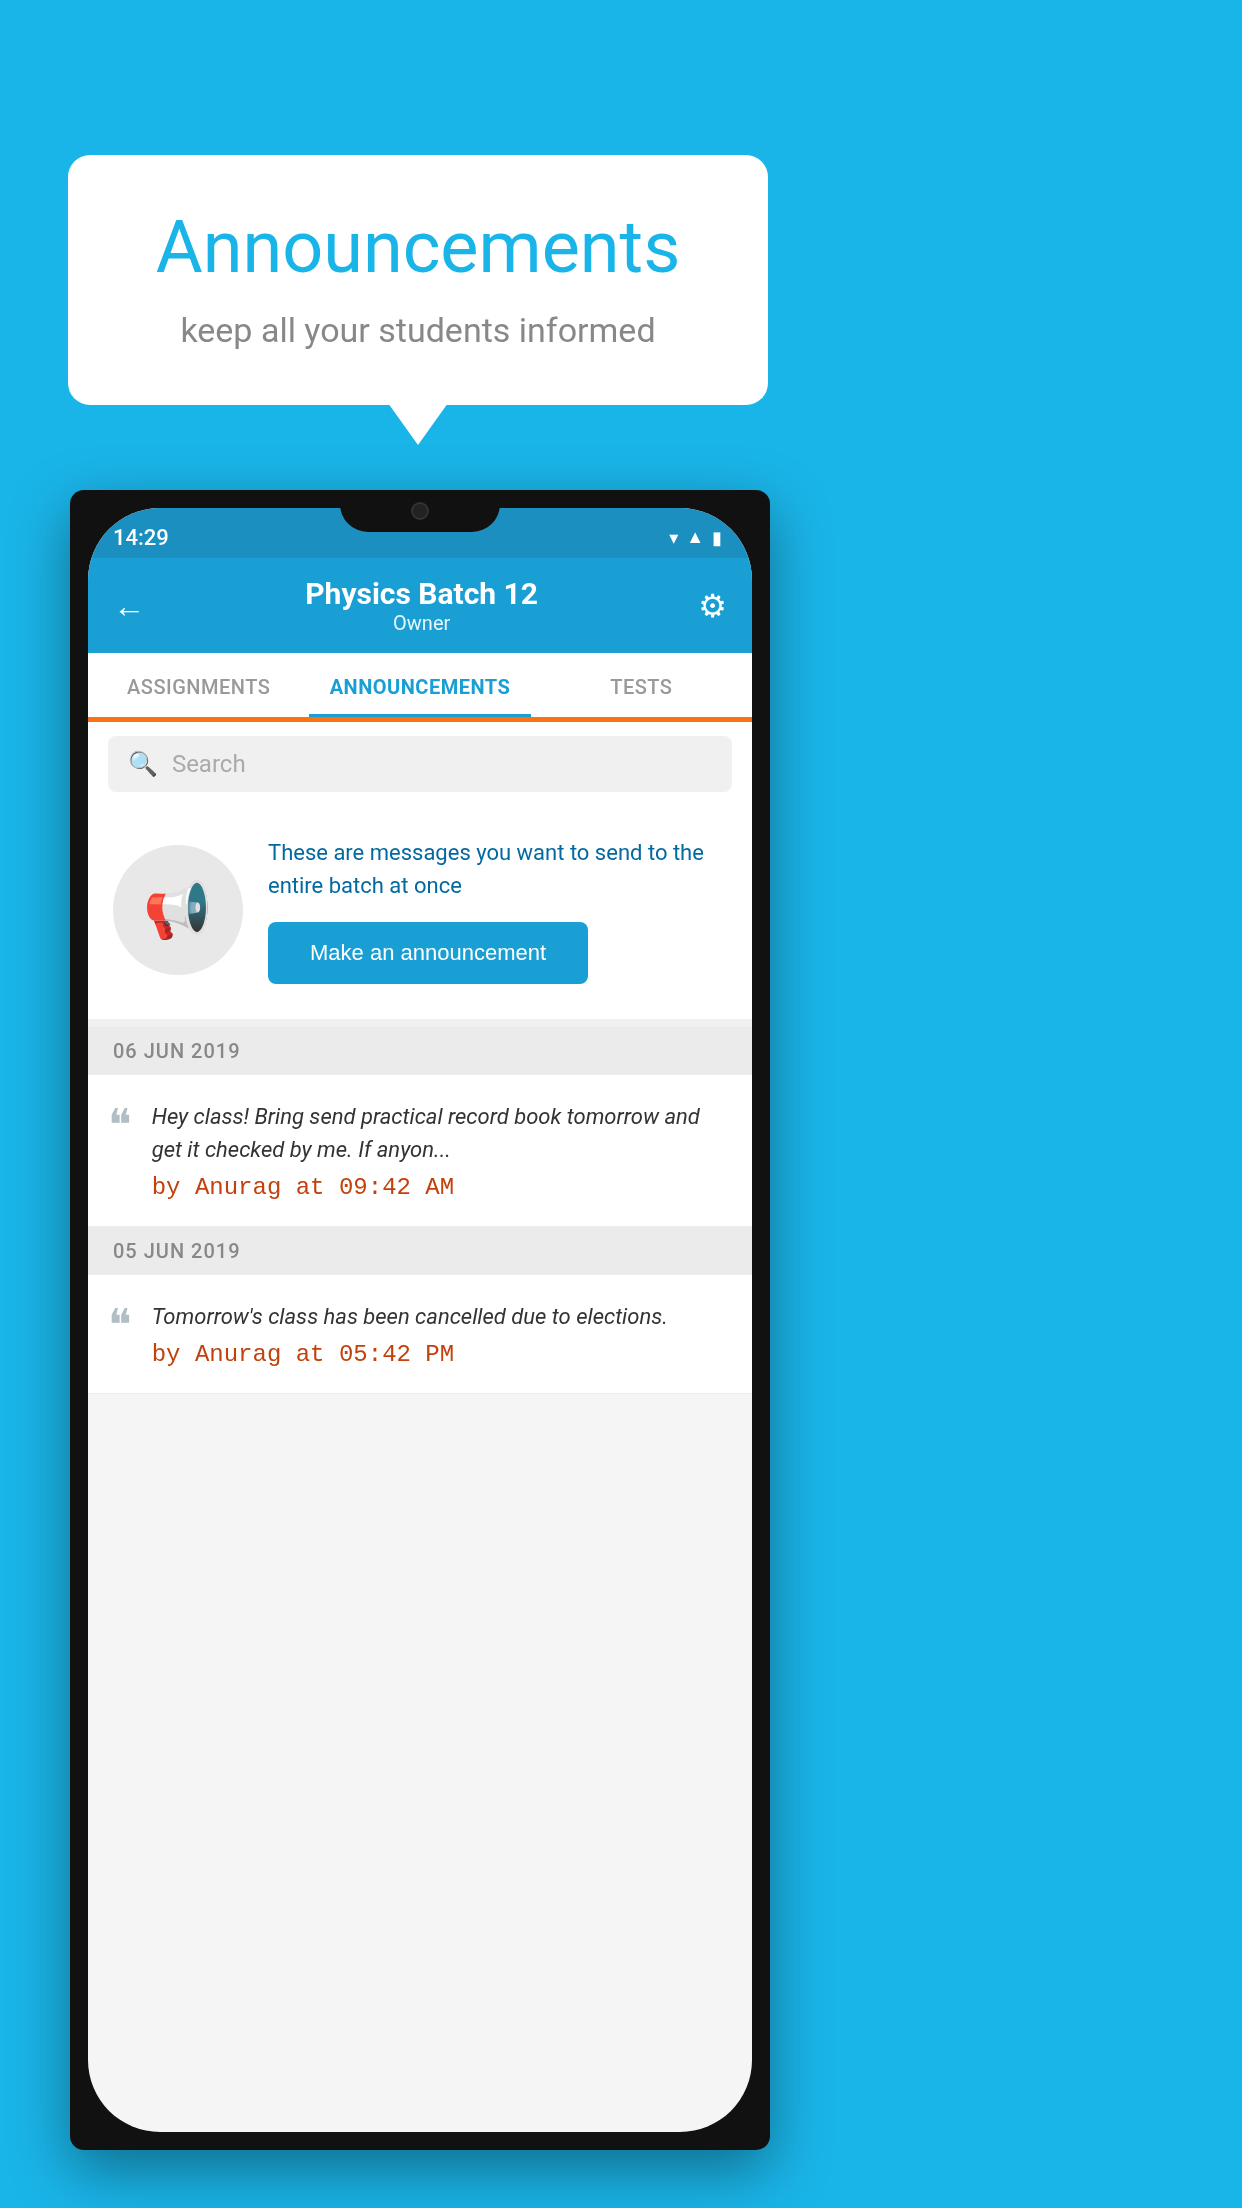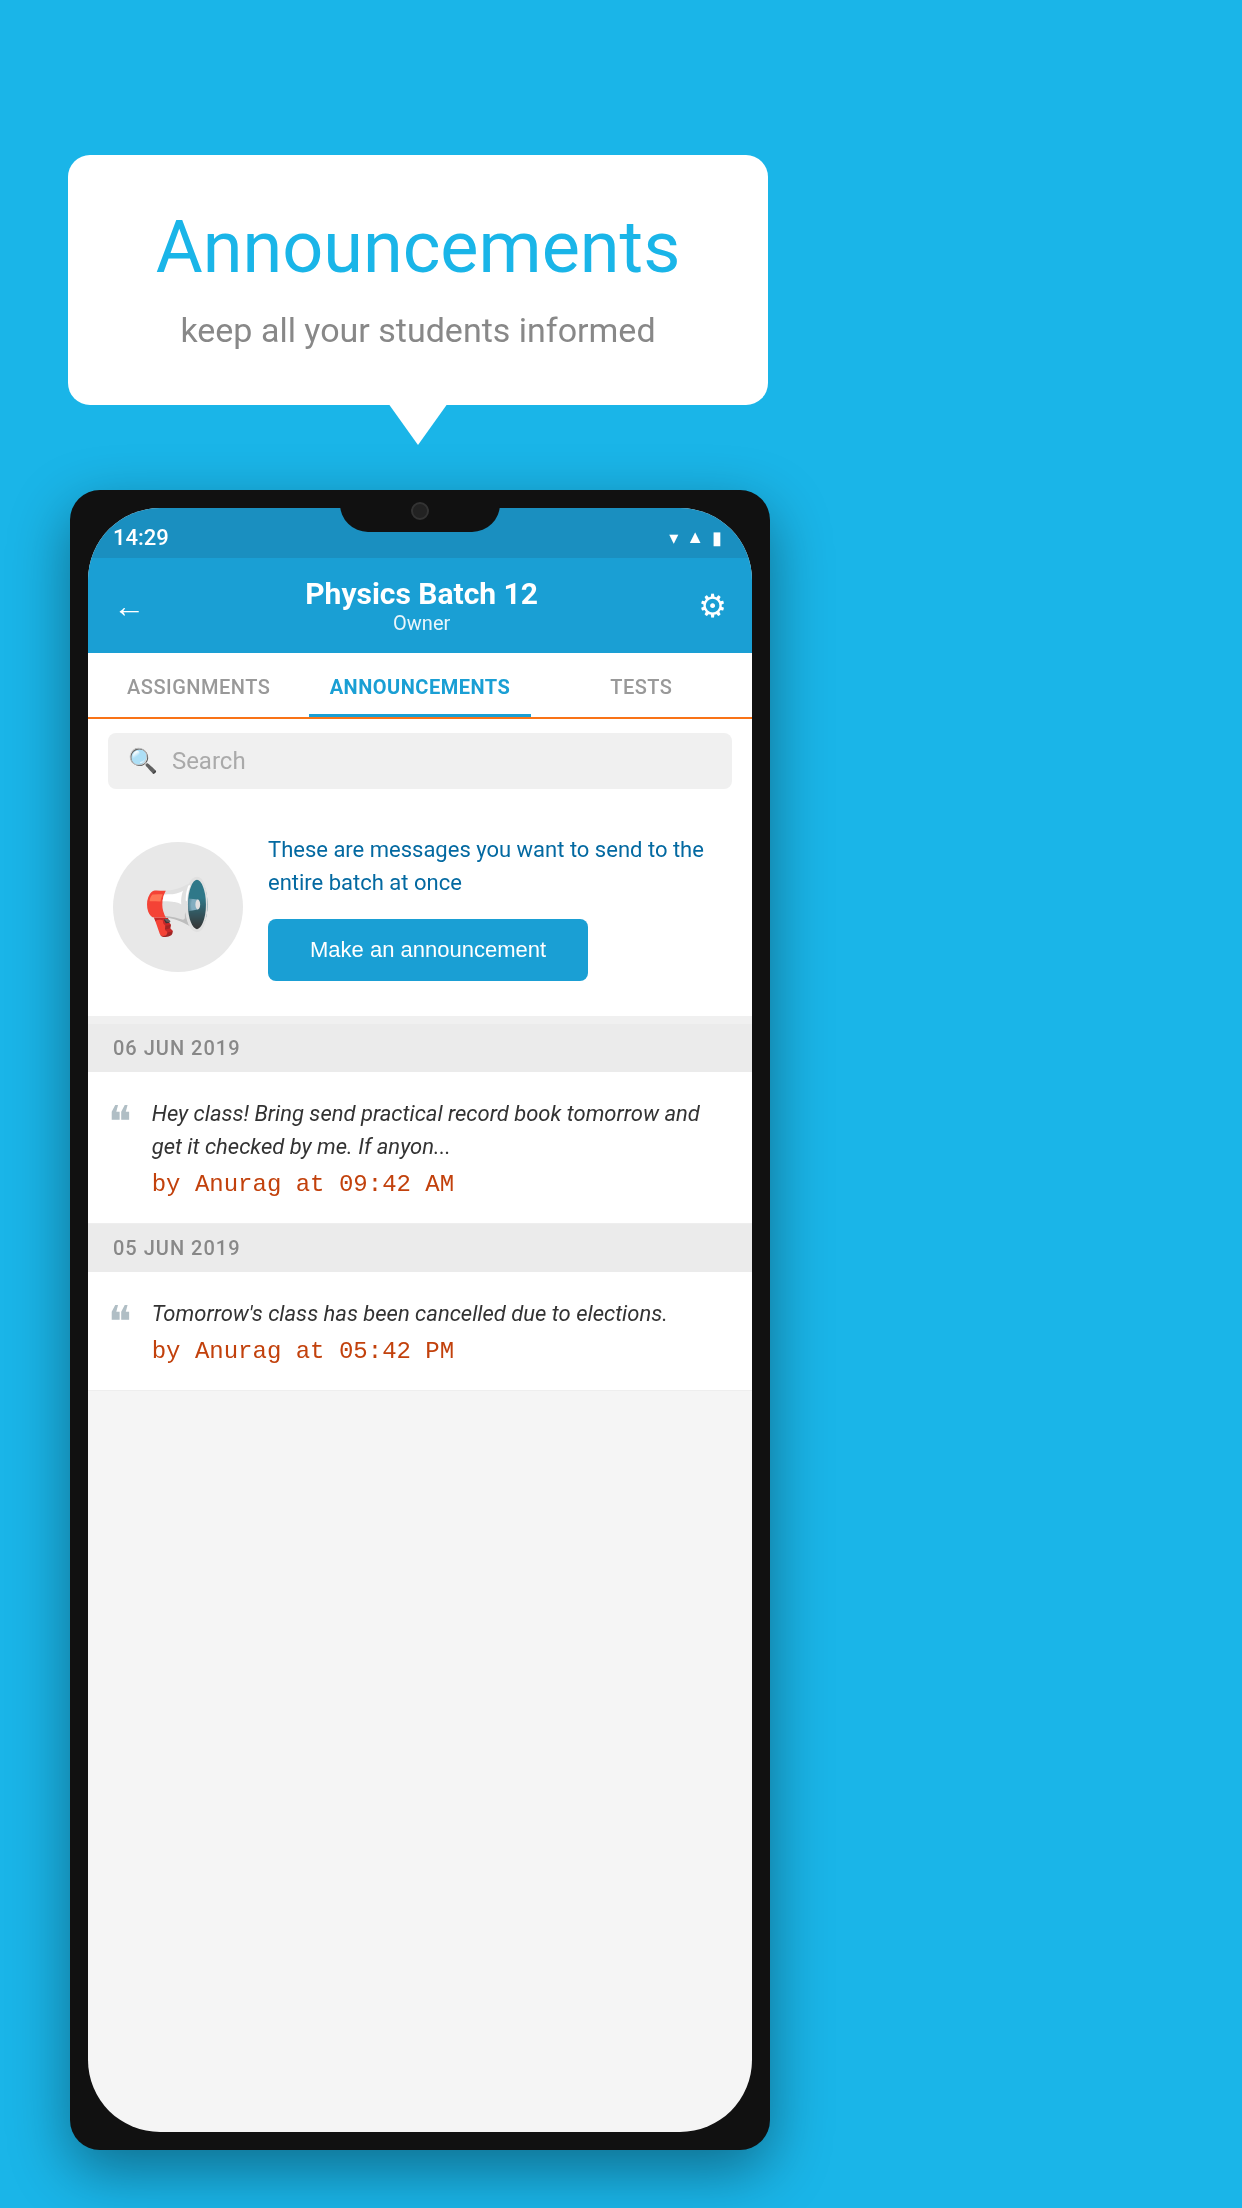--- a/index.html
+++ b/index.html
@@ -61,21 +61,21 @@
       top: 490px;
       left: 70px;
       width: 700px;
       height: 1660px;
     }
 
     .phone-frame {
       width: 100%;
       height: 100%;
       background: #111;
-      border-radius: 30px;
+      border-radius: 14px;
       position: relative;
       box-shadow: 0 20px 60px rgba(0,0,0,0.4);
       overflow: hidden;
     }
 
     
     .phone-notch {
       position: absolute;
       top: 0;
       left: 50%;
@@ -171,21 +171,21 @@
     .gear-icon {
       color: white;
       font-size: 32px;
       cursor: pointer;
     }
 
     
     .tabs-bar {
       background: white;
       display: flex;
-      border-bottom: 2px solid #f97316;
+      border-bottom: 5px solid #f97316;
     }
 
     .tab-item {
       flex: 1;
       text-align: center;
       padding: 22px 8px 18px 8px;
       font-size: 20px;
       color: #999;
       font-weight: 500;
       letter-spacing: 0.5px;

